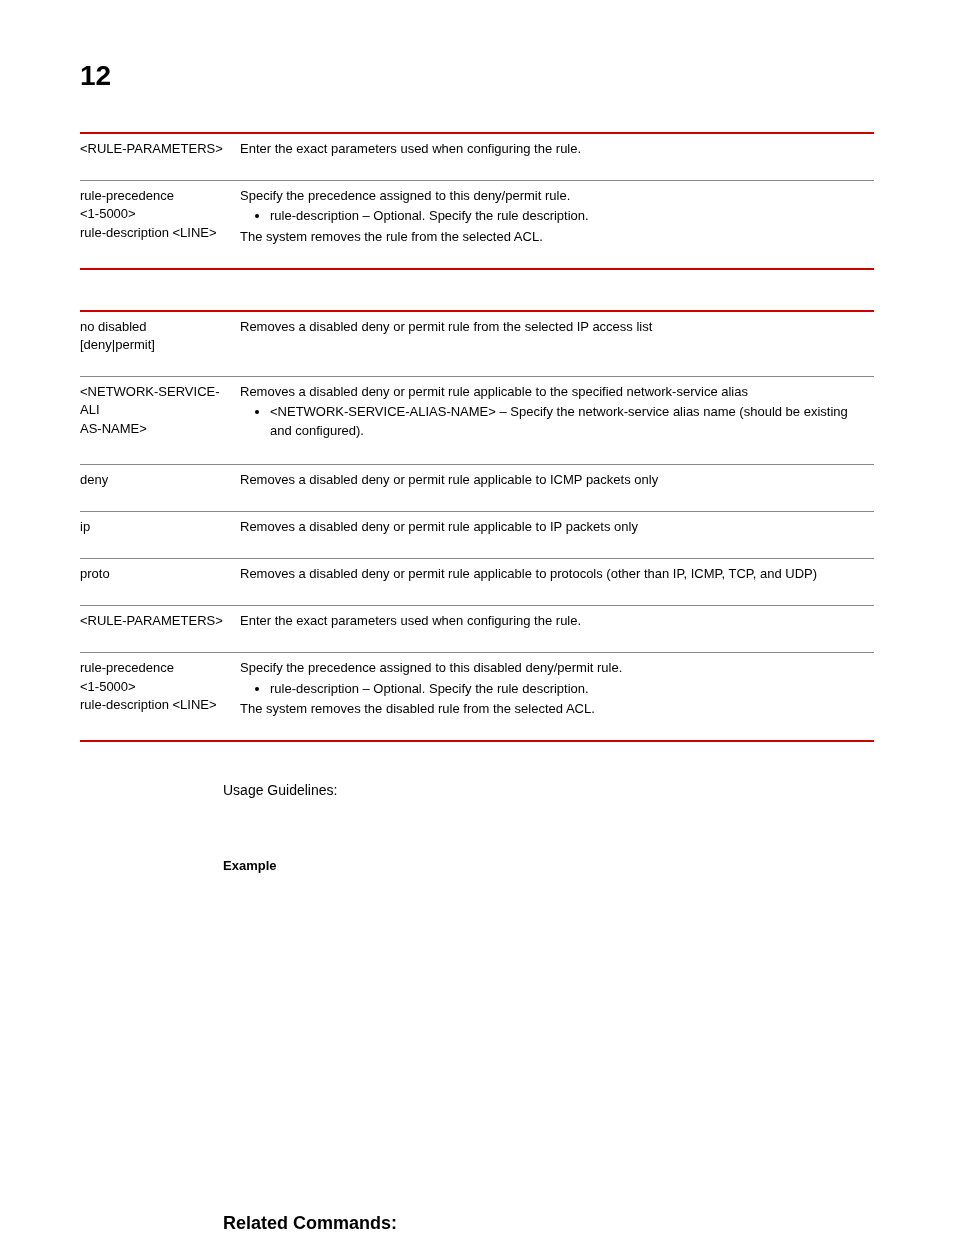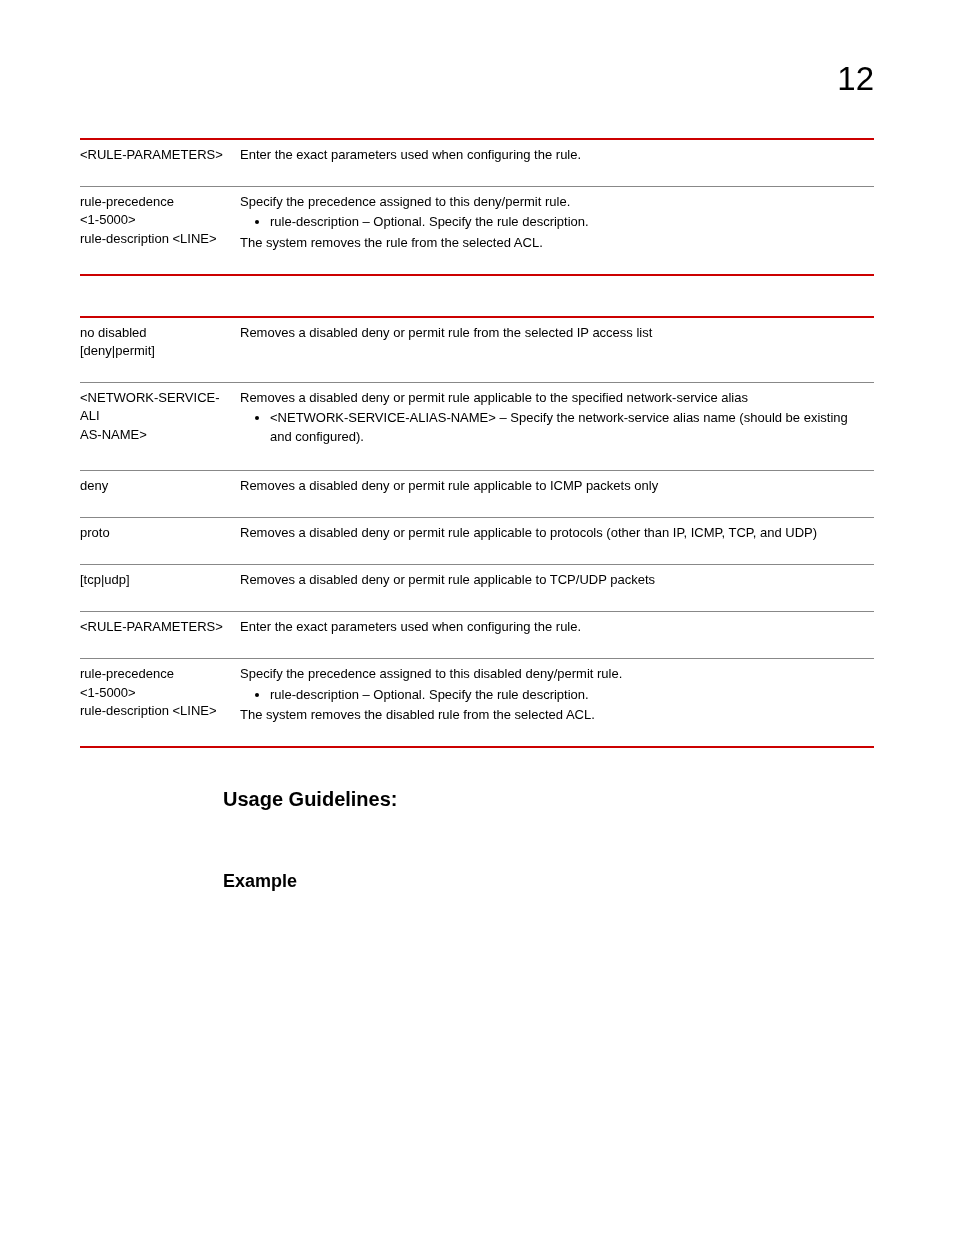--- a/index.html
+++ b/index.html
@@ -6,23 +6,22 @@
   body {
     font-family: Arial, Helvetica, sans-serif;
     font-size: 13px;
     color: #000;
     background: #fff;
     width: 954px;
     margin: 0 auto;
     padding: 60px 80px 40px 80px;
   }
   .page-number {
-    text-align: right;
-    font-size: 33px;
-    font-weight: normal;
+    font-size: 28px;
+    font-weight: bold;
     margin-bottom: 40px;
     font-family: Arial, sans-serif;
   }
   table {
     width: 100%;
     border-collapse: collapse;
     margin-bottom: 40px;
   }
   table.params-table {
     border-top: 2px solid #c00;
@@ -43,28 +42,28 @@
     width: 160px;
   }
   ul.bullet {
     list-style: disc;
     margin-left: 30px;
   }
   ul.bullet li {
     padding: 2px 0;
   }
   .section-heading {
-    font-weight: bold;
-    font-size: 20px;
+    font-weight: normal;
+    font-size: 14px;
     margin-left: 143px;
     margin-bottom: 20px;
   }
   .sub-heading {
     font-weight: bold;
-    font-size: 18px;
+    font-size: 13px;
     margin-left: 143px;
     margin-bottom: 20px;
   }
   .related-commands-heading {
     font-weight: bold;
     font-size: 18px;
     margin-left: 143px;
     margin-bottom: 8px;
     margin-top: 340px;
   }
@@ -132,26 +131,26 @@
       <ul class="bullet">
         <li>&lt;NETWORK-SERVICE-ALIAS-NAME&gt; – Specify the network-service alias name (should be existing and configured).</li>
       </ul>
     </td>
   </tr>
   <tr>
     <td class="col1">deny</td>
     <td>Removes a disabled deny or permit rule applicable to ICMP packets only</td>
   </tr>
   <tr>
+    <td class="col1">ip</td>
+    <td>Removes a disabled deny or permit rule applicable to IP packets only</td>
+  </tr>
+  <tr>
     <td class="col1">proto</td>
     <td>Removes a disabled deny or permit rule applicable to protocols (other than IP, ICMP, TCP, and UDP)</td>
-  </tr>
-  <tr>
-    <td class="col1">[tcp|udp]</td>
-    <td>Removes a disabled deny or permit rule applicable to TCP/UDP packets</td>
   </tr>
   <tr>
     <td class="col1">&lt;RULE-PARAMETERS&gt;</td>
     <td>Enter the exact parameters used when configuring the rule.</td>
   </tr>
   <tr>
     <td class="col1">
       <div>rule-precedence</div>
       <div>&lt;1-5000&gt;</div>
       <div>rule-description &lt;LINE&gt;</div>

